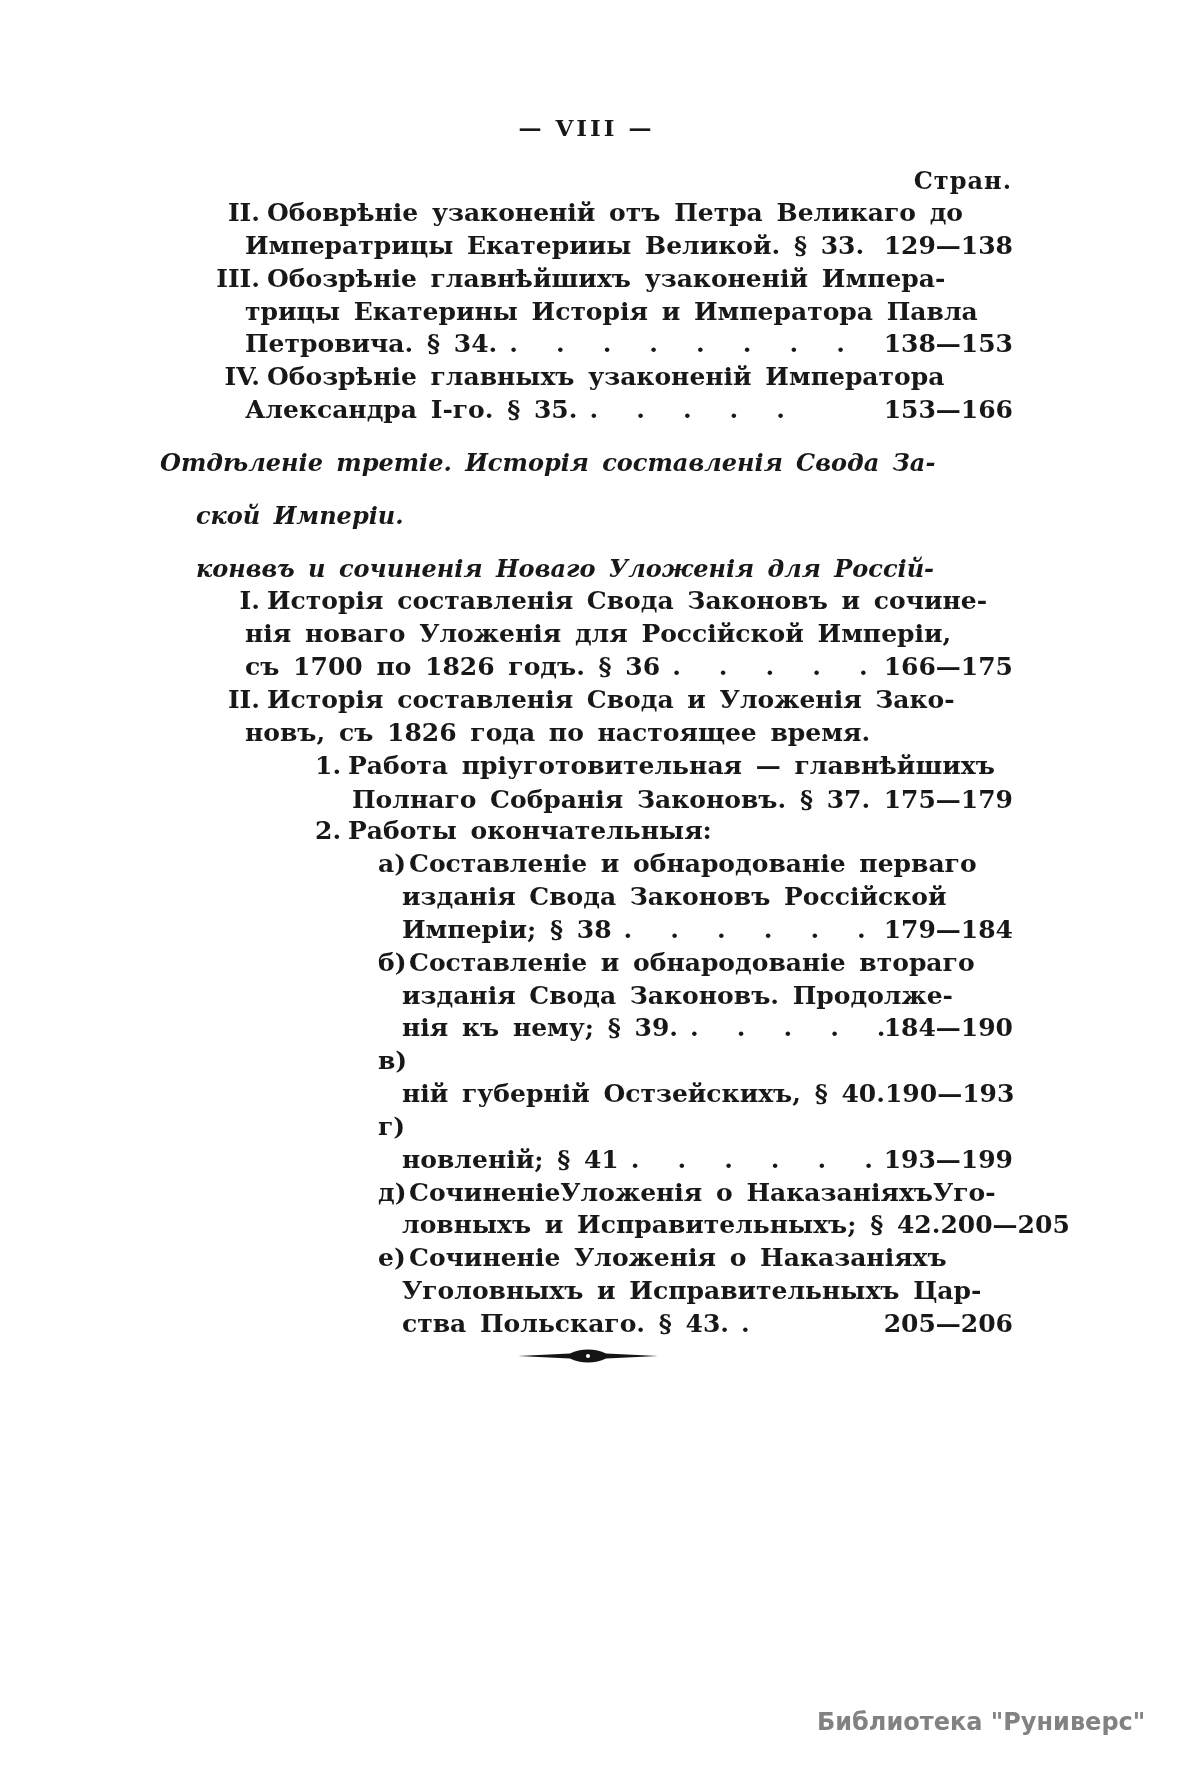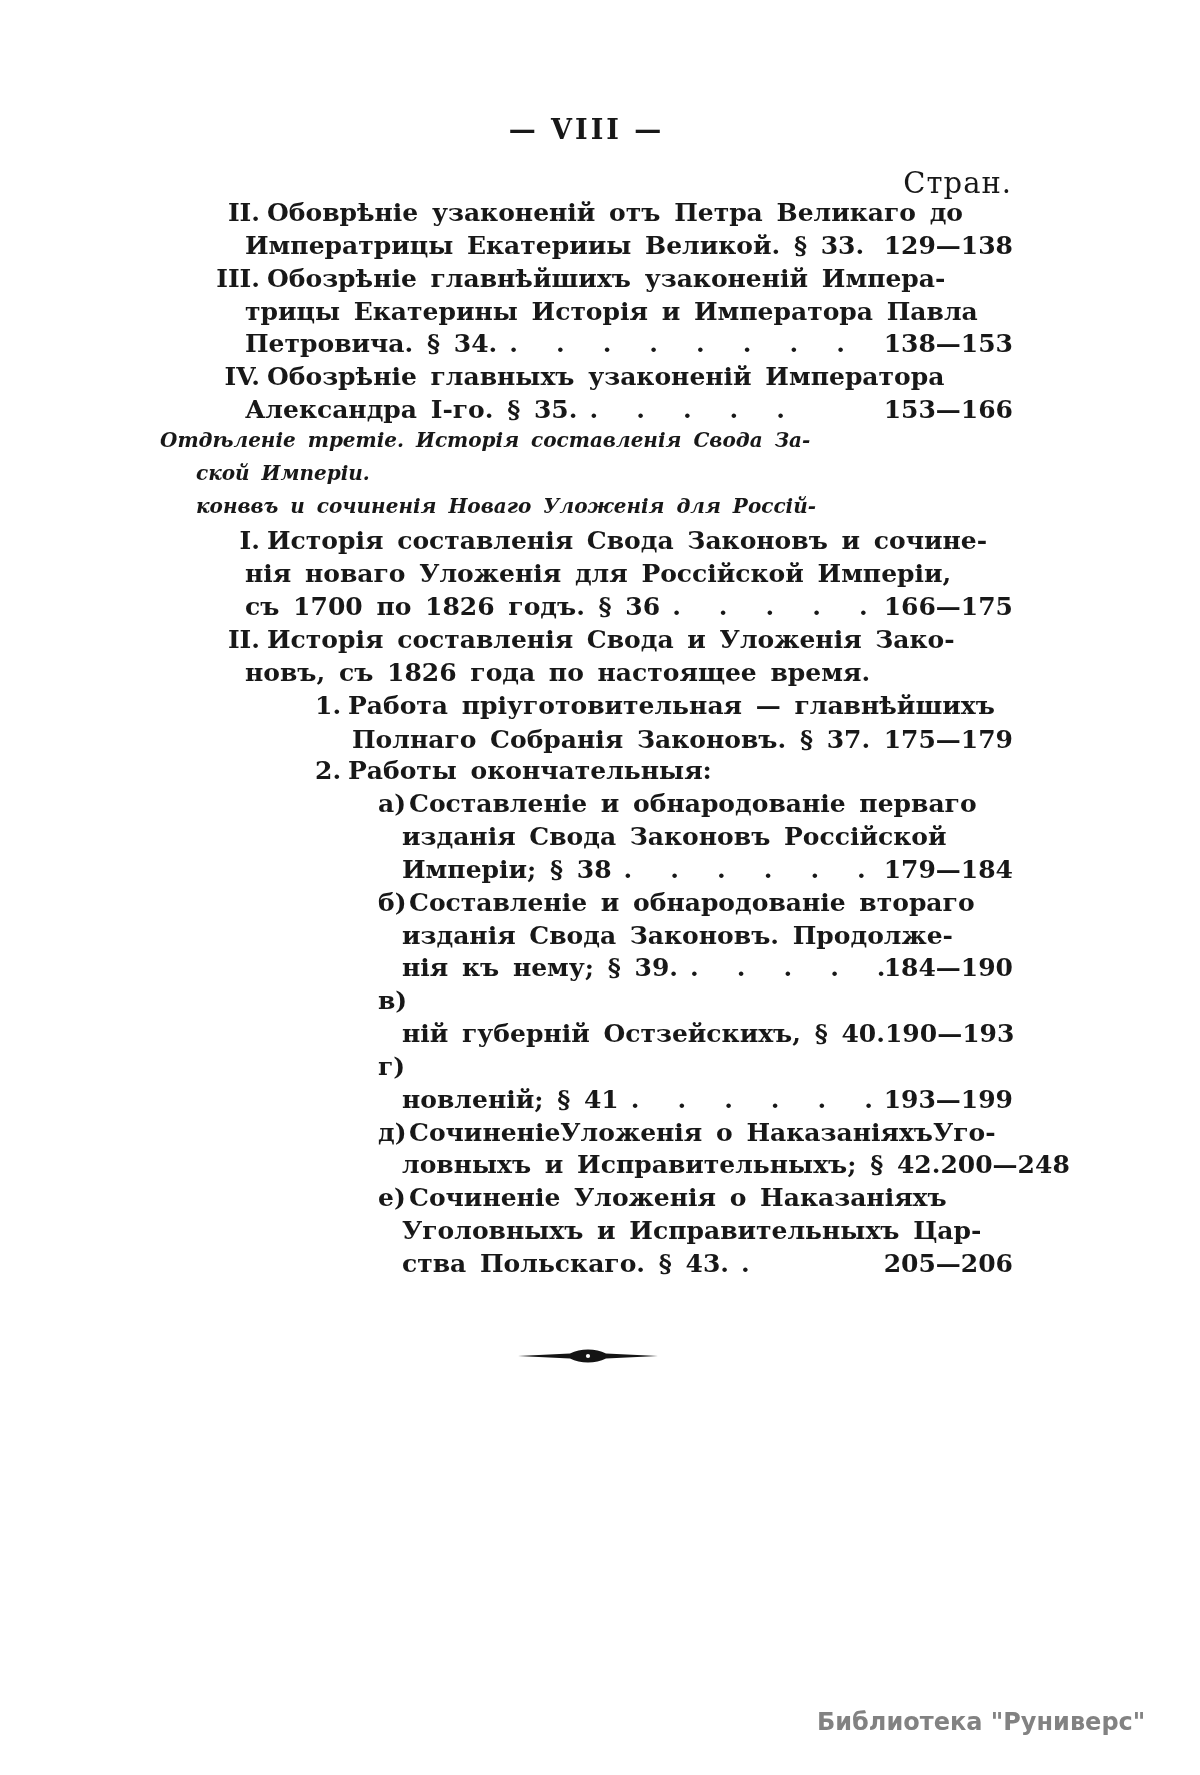--- a/index.html
+++ b/index.html
@@ -6,36 +6,36 @@
   .page{
     position:relative;
     width:1200px;height:1775px;
     background:#ffffff;
     font-family:"DejaVu Serif","Liberation Serif",serif;
     color:#181818;
     overflow:hidden;
   }
   .page-header{
     position:absolute;left:160px;top:114px;width:853px;
-    text-align:center;font-size:27px;font-weight:bold;letter-spacing:3px;
+    text-align:center;font-size:23px;font-weight:bold;letter-spacing:3px;
   }
   .col-label{
     position:absolute;top:166px;right:188px;
-    font-size:29px;font-weight:normal;letter-spacing:1px;
+    font-size:24px;font-weight:bold;letter-spacing:1px;
   }
   .toc{
     position:absolute;left:160px;top:198px;width:853px;
   }
   .line{
     display:flex;align-items:baseline;
     height:32.85px;
     font-size:25px;font-weight:bold;
     white-space:nowrap;word-spacing:5px;
   }
-  .line.italic{font-style:italic;font-size:20px;}
+  .line.italic{font-style:italic;font-size:24px;margin-top:20px;}
   .marker{flex:0 0 auto;}
   .ind-roman  .marker{flex:0 0 100px;text-align:right;margin-right:7px;}
   .ind-roman-cont{padding-left:85px;}
   .ind-section{padding-left:0;}
   .ind-section-cont{padding-left:36px;}
   .ind-arabic{padding-left:155px;}
   .ind-arabic .marker{flex:0 0 33px;}
   .ind-arabic-cont{padding-left:192px;align-items:center;}
   .ind-letter{padding-left:218px;}
   .ind-letter .marker{flex:0 0 31px;}
@@ -212,21 +212,21 @@
   </div>
       <div class="line ind-letter">
     <span class="marker">д)</span>
     <span class="text">СочиненіеУложенія о НаказаніяхъУго-</span>
 
   </div>
       <div class="line ind-letter-cont">
 
     <span class="text">ловныхъ и Исправительныхъ; § 42.</span>
 
-    <span class="pages">200—248</span>
+    <span class="pages">200—205</span>
   </div>
       <div class="line ind-letter">
     <span class="marker">е)</span>
     <span class="text">Сочиненіе Уложенія о Наказаніяхъ</span>
 
   </div>
       <div class="line ind-letter-cont">
 
     <span class="text">Уголовныхъ и Исправительныхъ Цар-</span>
 

